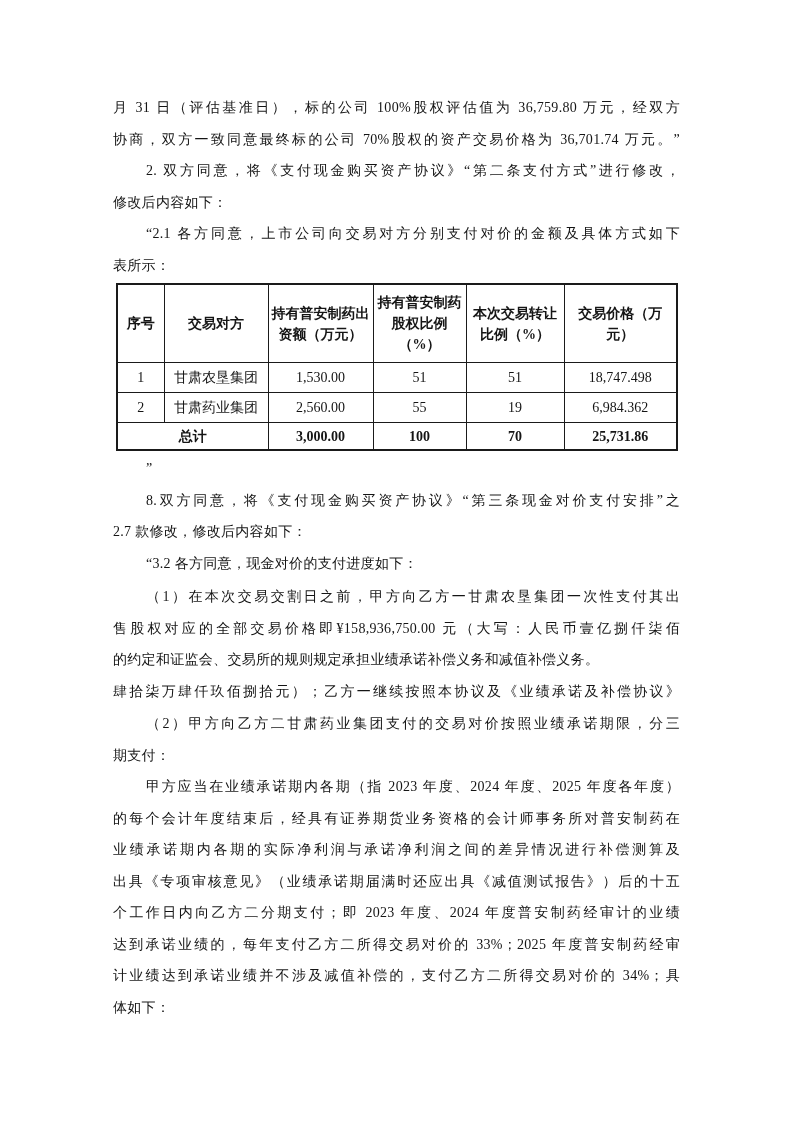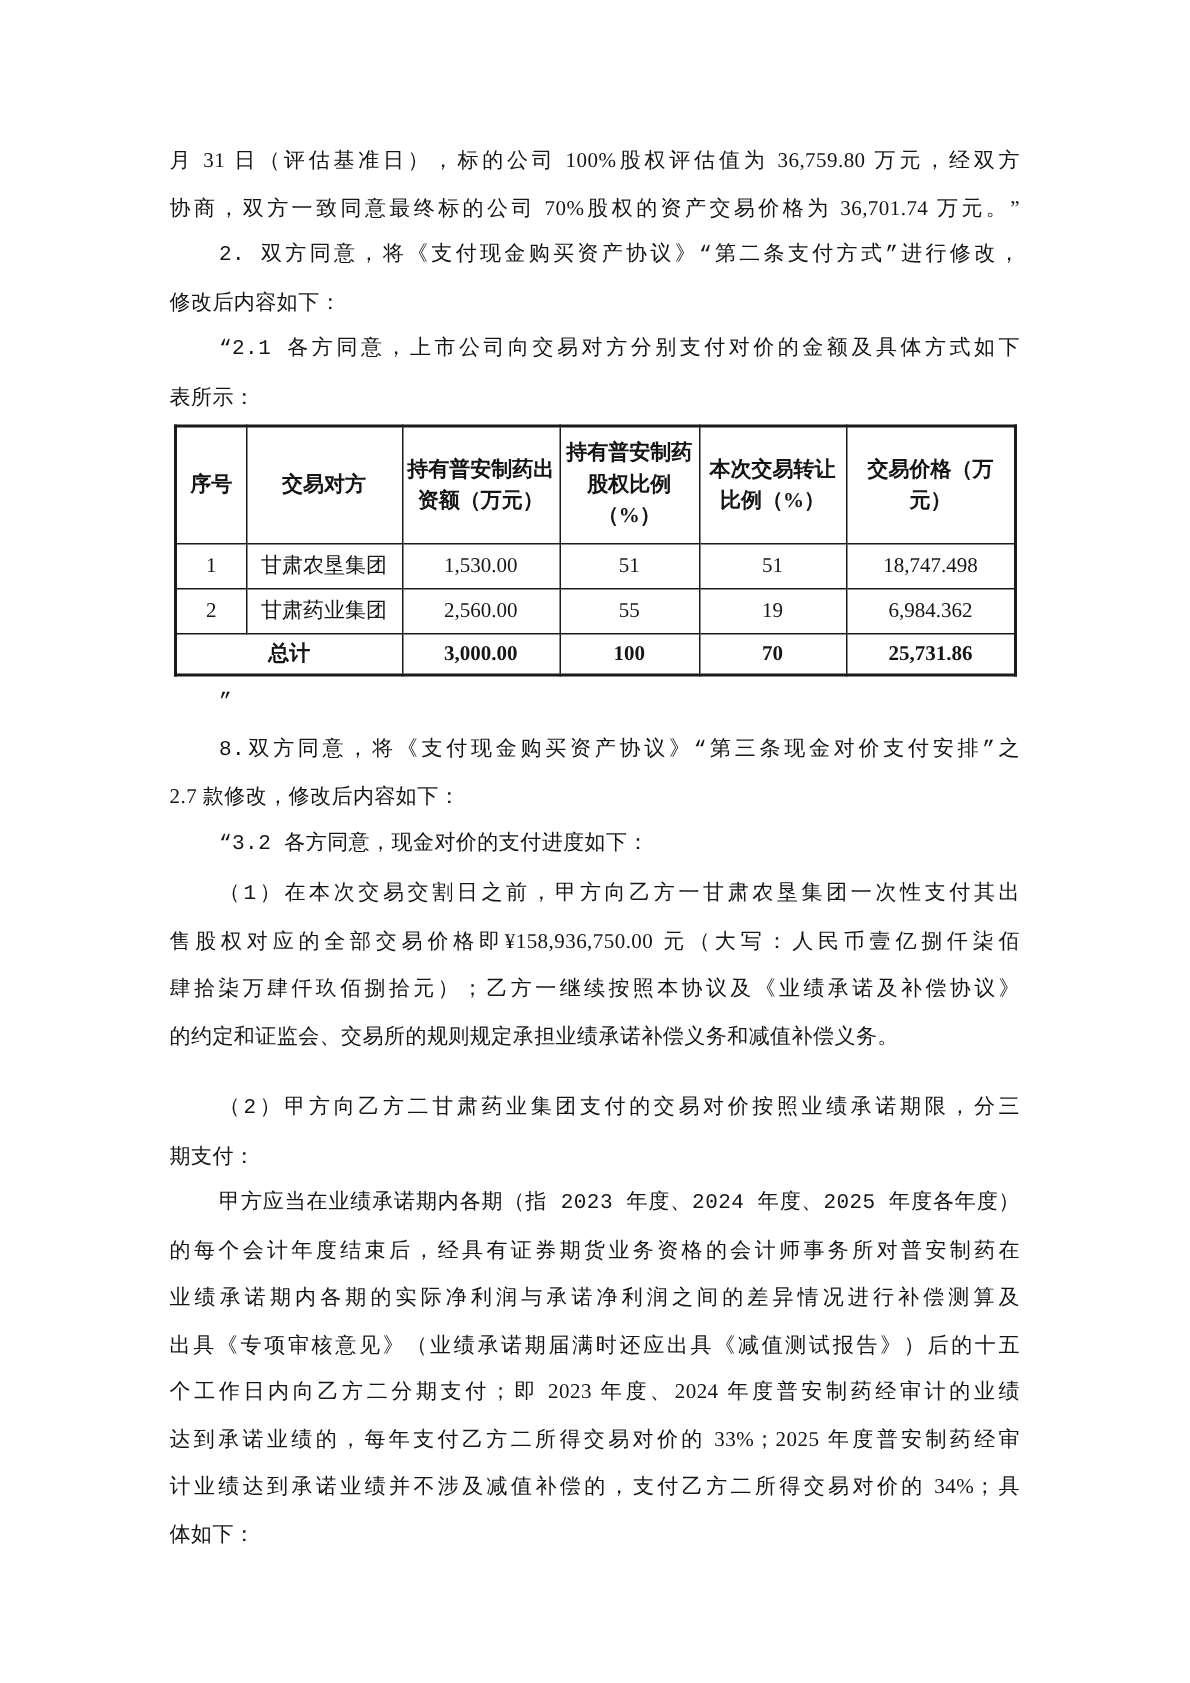--- a/index.html
+++ b/index.html
@@ -31,21 +31,21 @@
     white-space: normal;
     overflow: hidden;
   }
   
   .fill {
     text-align: justify;
     text-align-last: justify;
     text-justify: inter-character;
   }
   
-  .ind { text-indent: 33px; font-family: Liberation Mono, monospace; }
+  .ind { text-indent: 33px; }
 
   .table-wrap {
     margin: 2px 0 2px 3px;
     width: 560px;
   }
   table.deal {
     border-collapse: collapse;
     width: 560px;
     table-layout: fixed;
     font-size: 14px;
@@ -157,25 +157,25 @@
       <div class="ln">2.7 款修改，修改后内容如下：</div>
     </div>
 
     <div class="para">
       <div class="ln ind">“3.2 各方同意，现金对价的支付进度如下：</div>
     </div>
 
     <div class="para" style="margin-top:2px">
       <div class="ln fill ind">（1）在本次交易交割日之前，甲方向乙方一甘肃农垦集团一次性支付其出</div>
       <div class="ln fill">售股权对应的全部交易价格即¥158,936,750.00 元（大写：人民币壹亿捌仟柒佰</div>
+      <div class="ln">的约定和证监会、交易所的规则规定承担业绩承诺补偿义务和减值补偿义务。</div>
       <div class="ln fill">肆拾柒万肆仟玖佰捌拾元）；乙方一继续按照本协议及《业绩承诺及补偿协议》</div>
-      <div class="ln">的约定和证监会、交易所的规则规定承担业绩承诺补偿义务和减值补偿义务。</div>
     </div>
 
-    <div class="para" style="margin-top:17px">
+    <div class="para" style="margin-top:1px">
       <div class="ln fill ind">（2）甲方向乙方二甘肃药业集团支付的交易对价按照业绩承诺期限，分三</div>
       <div class="ln">期支付：</div>
     </div>
 
     <div class="para">
       <div class="ln fill ind">甲方应当在业绩承诺期内各期（指 2023 年度、2024 年度、2025 年度各年度）</div>
       <div class="ln fill">的每个会计年度结束后，经具有证券期货业务资格的会计师事务所对普安制药在</div>
       <div class="ln fill">业绩承诺期内各期的实际净利润与承诺净利润之间的差异情况进行补偿测算及</div>
       <div class="ln fill">出具《专项审核意见》（业绩承诺期届满时还应出具《减值测试报告》）后的十五</div>
       <div class="ln fill">个工作日内向乙方二分期支付；即 2023 年度、2024 年度普安制药经审计的业绩</div>

